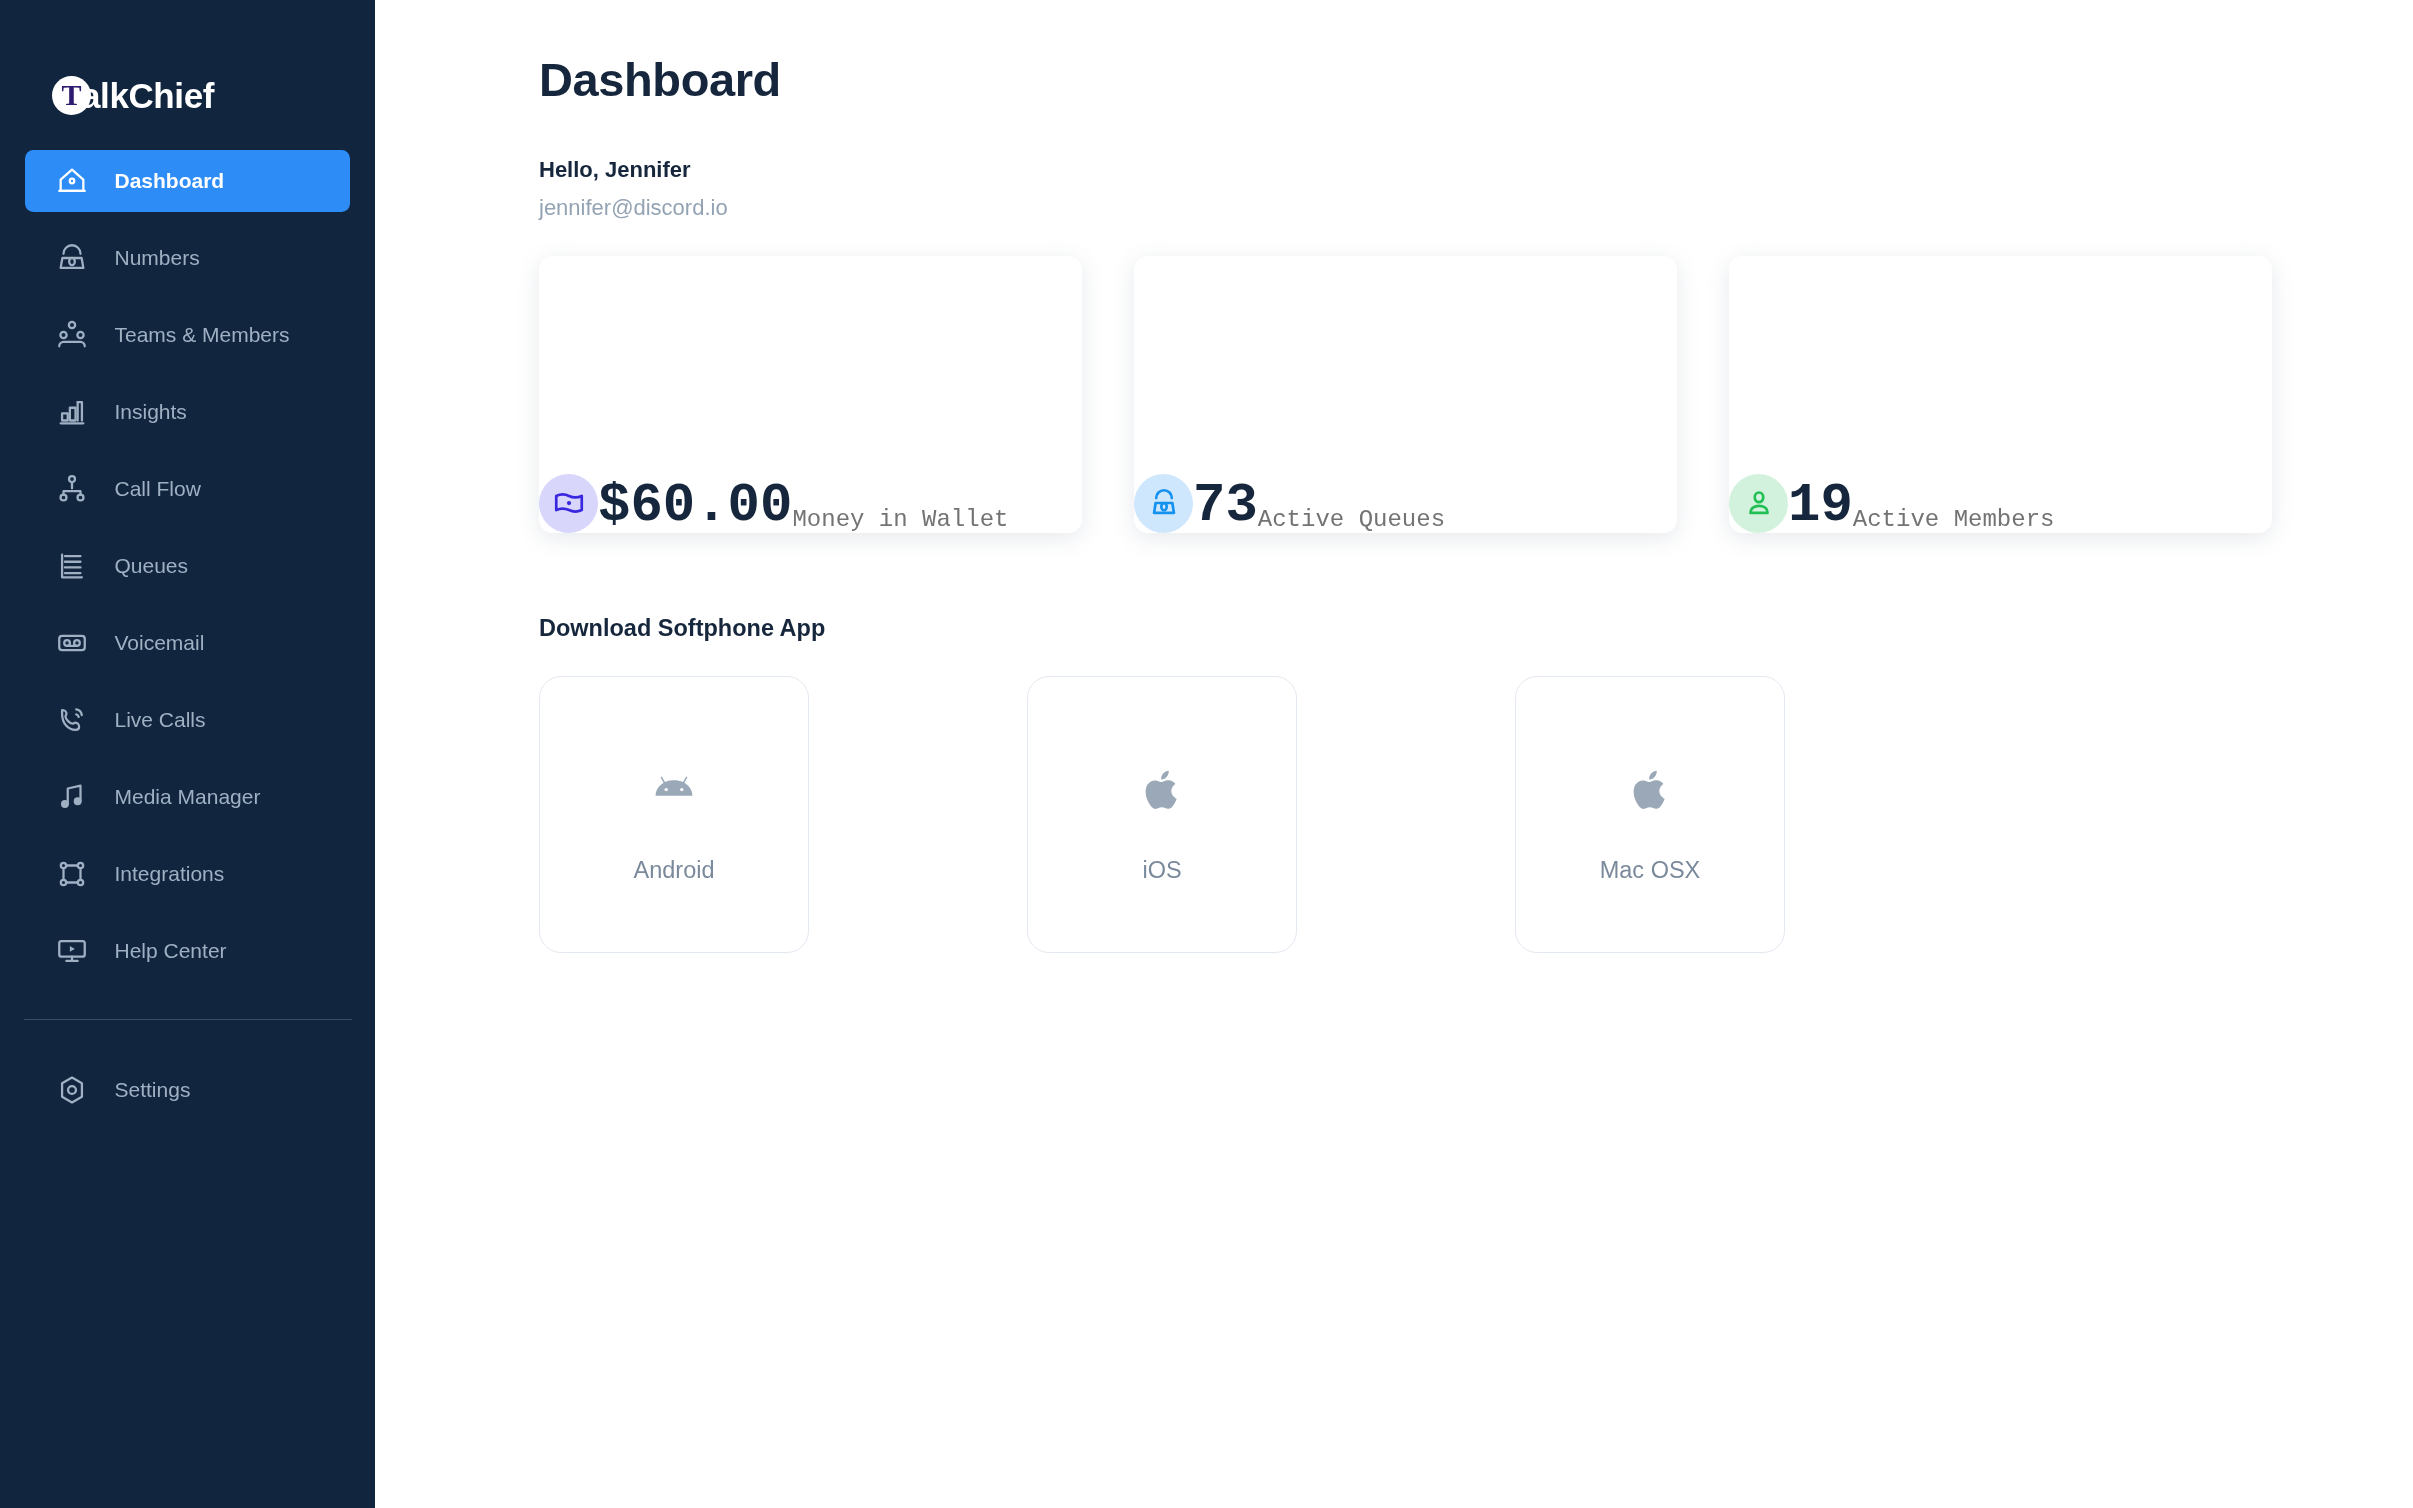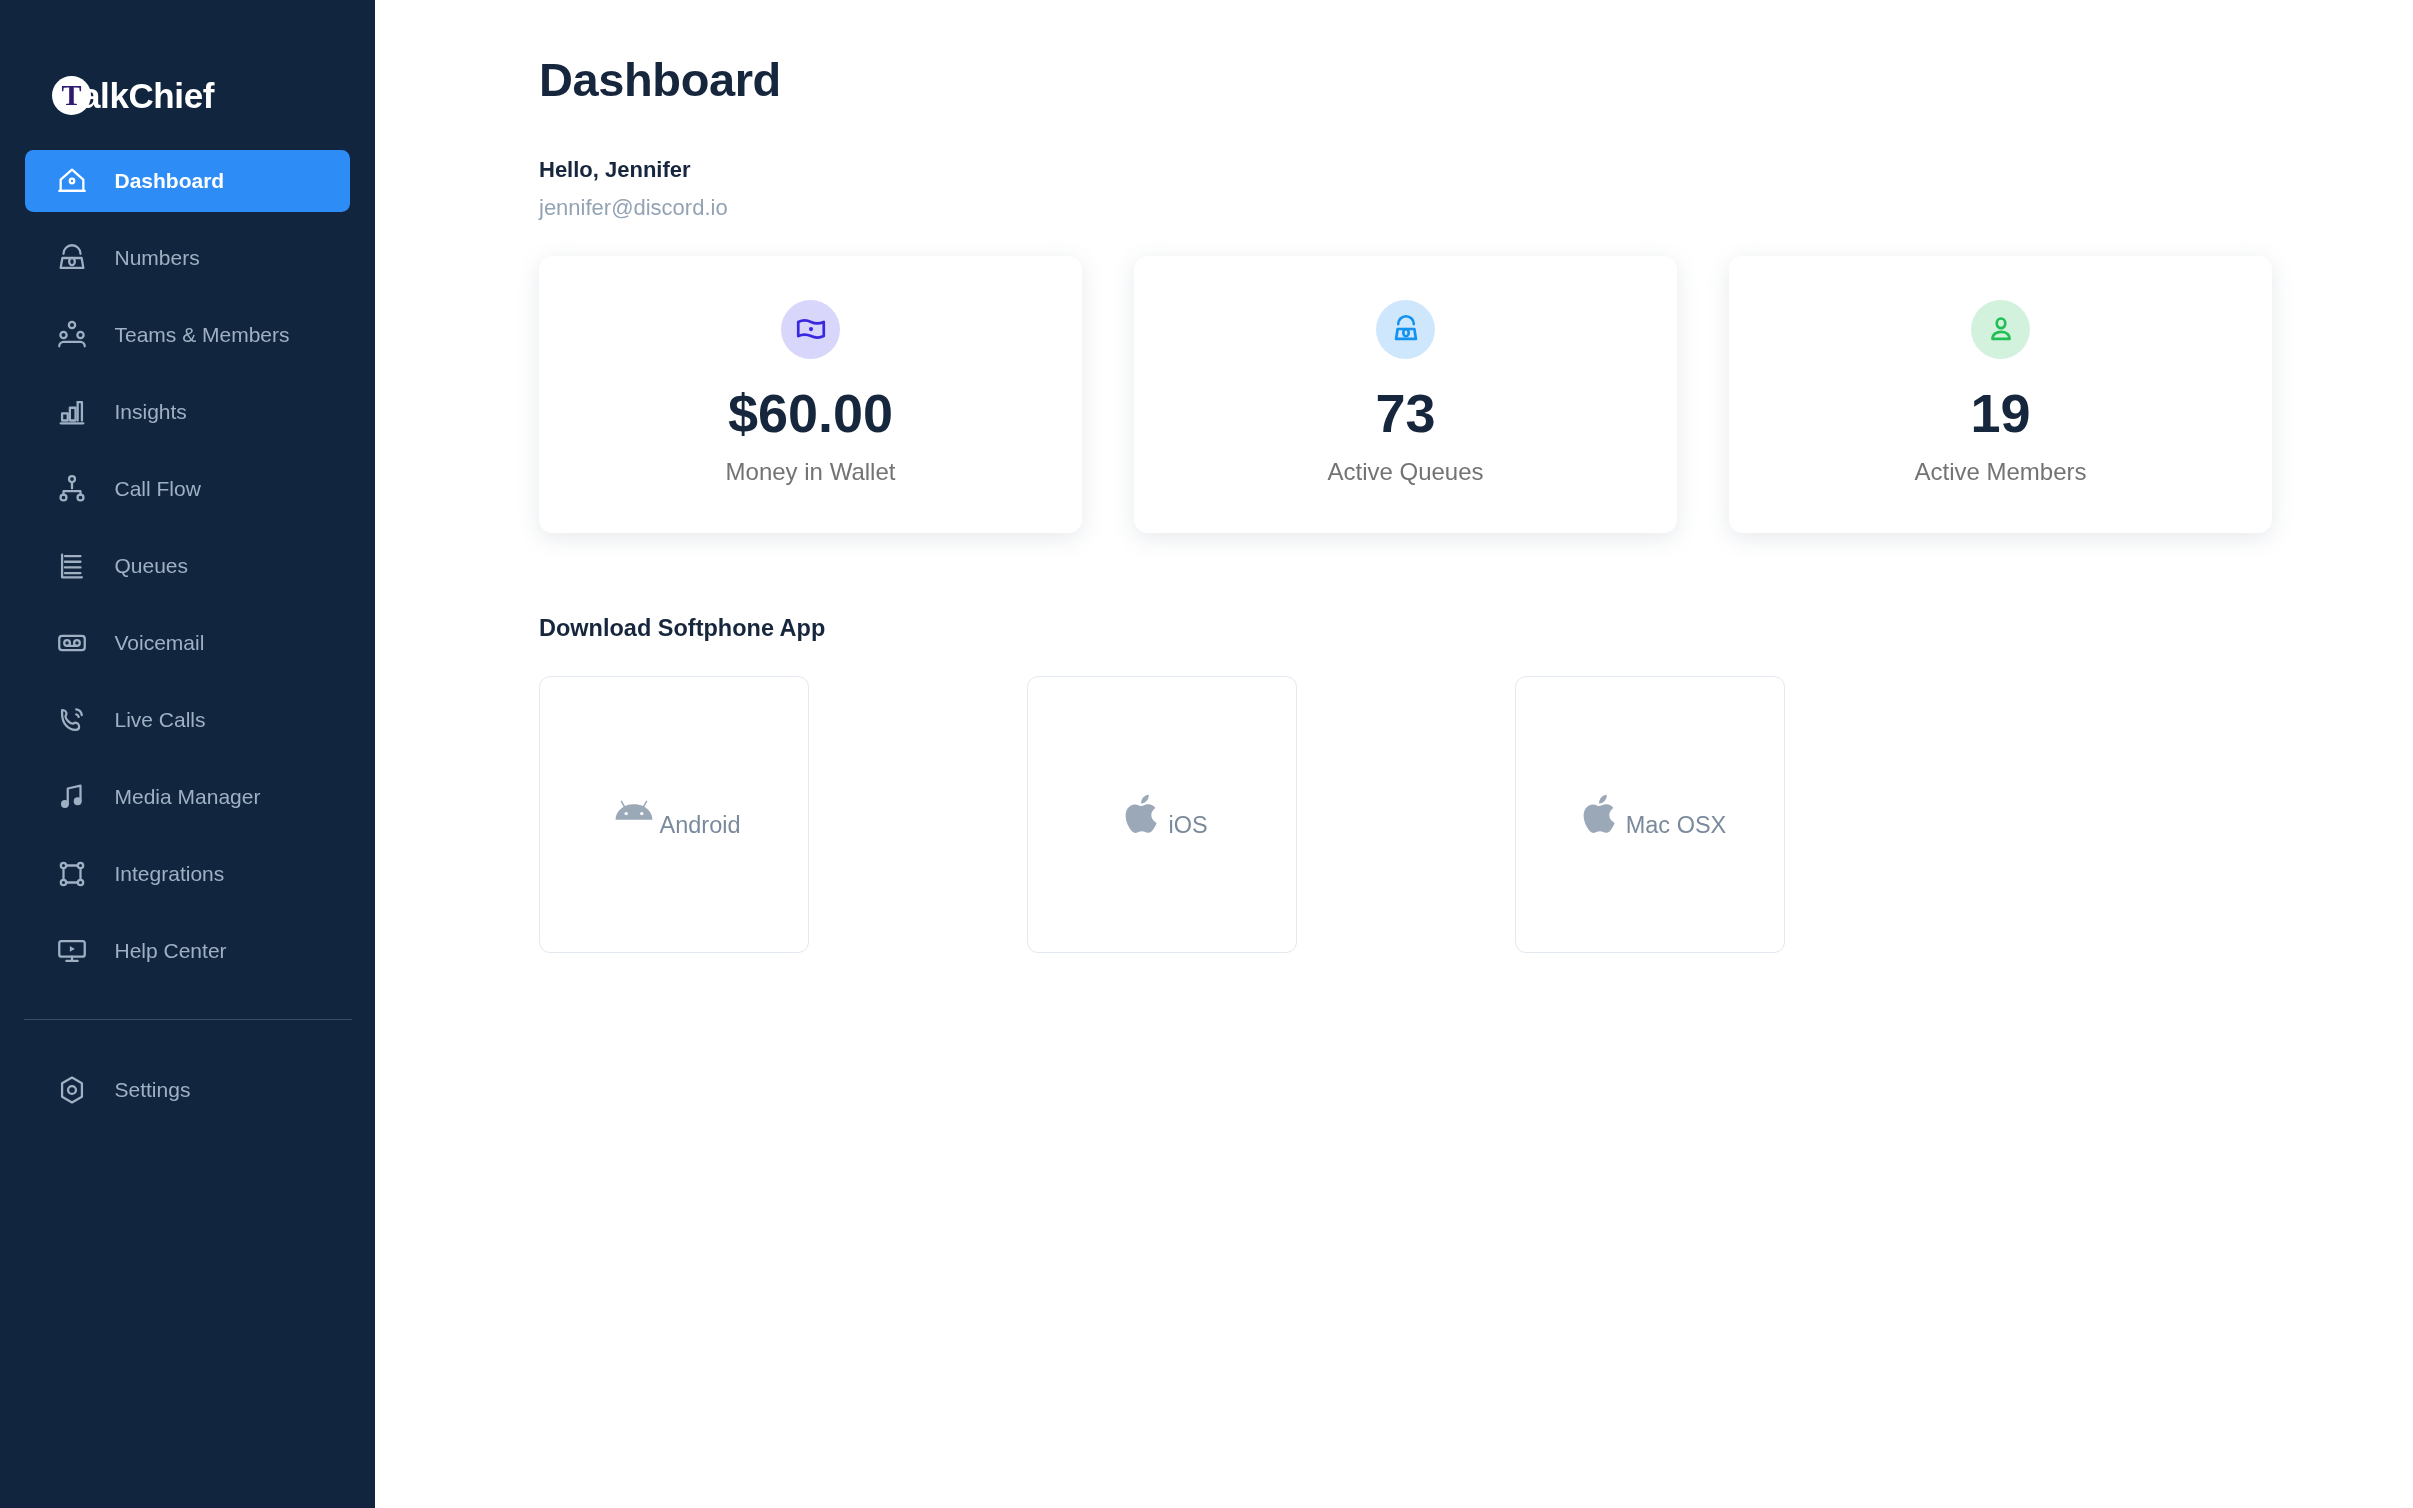--- a/index.html
+++ b/index.html
@@ -56,37 +56,37 @@
   .greeting { margin-top: 50px; }
   .greet-name { font-size: 22px; font-weight: bold; color: #16263c; }
   .greet-mail { font-size: 22px; color: #94a3b4; margin-top: 11.7px; }
 
   
   .stats { display: flex; margin-top: 35px; }
   .stat-card {
     width: 543px; height: 277px; background: #ffffff;
     border-radius: 13.4px;
     box-shadow: 0 5px 22px rgba(100,116,139,0.16);
-    display: flex; flex-direction: column; align-items: center;
-    padding-top: 44px; margin-right: 52px;
+    display: flex; flex-direction: row; align-items: flex-end;
+    padding-top: 44px; margin-right: 52px; font-family: Liberation Mono, monospace;
   }
   .stat-badge {
     width: 59px; height: 59px; border-radius: 50%;
     display: flex; align-items: center; justify-content: center;
   }
   .stat-badge svg { width: 34px; height: 34px; display: block; }
   .stat-value { font-size: 54px; font-weight: bold; color: #16263c; margin-top: 27px; line-height: 1; }
   .stat-label { font-size: 24px; color: #737373; margin-top: 18.4px; }
 
   
   .section-title { font-size: 23.5px; font-weight: bold; color: #16263c; margin-top: 82px; }
   .tiles { display: flex; margin-top: 34px; }
   .tile {
-    width: 270px; height: 277px; border: 1.7px solid #e3e9f0; border-radius: 11px;
-    display: flex; flex-direction: row; align-items: center; justify-content: center;
+    width: 270px; height: 277px; border: 1.7px solid #e3e9f0; border-radius: 22px;
+    display: flex; flex-direction: column; align-items: center; justify-content: center;
     margin-right: 218px; background: #ffffff; cursor: pointer;
   }
   .tile-icon { height: 91px; display: flex; align-items: center; justify-content: center; }
   .tile-icon svg { display: block; fill: #9aa8b8; }
   .tile-label { font-size: 23.5px; color: #7a8a9c; margin-top: 22px; }
 </style>
 </head>
 <body>
 
 <div class="app">

